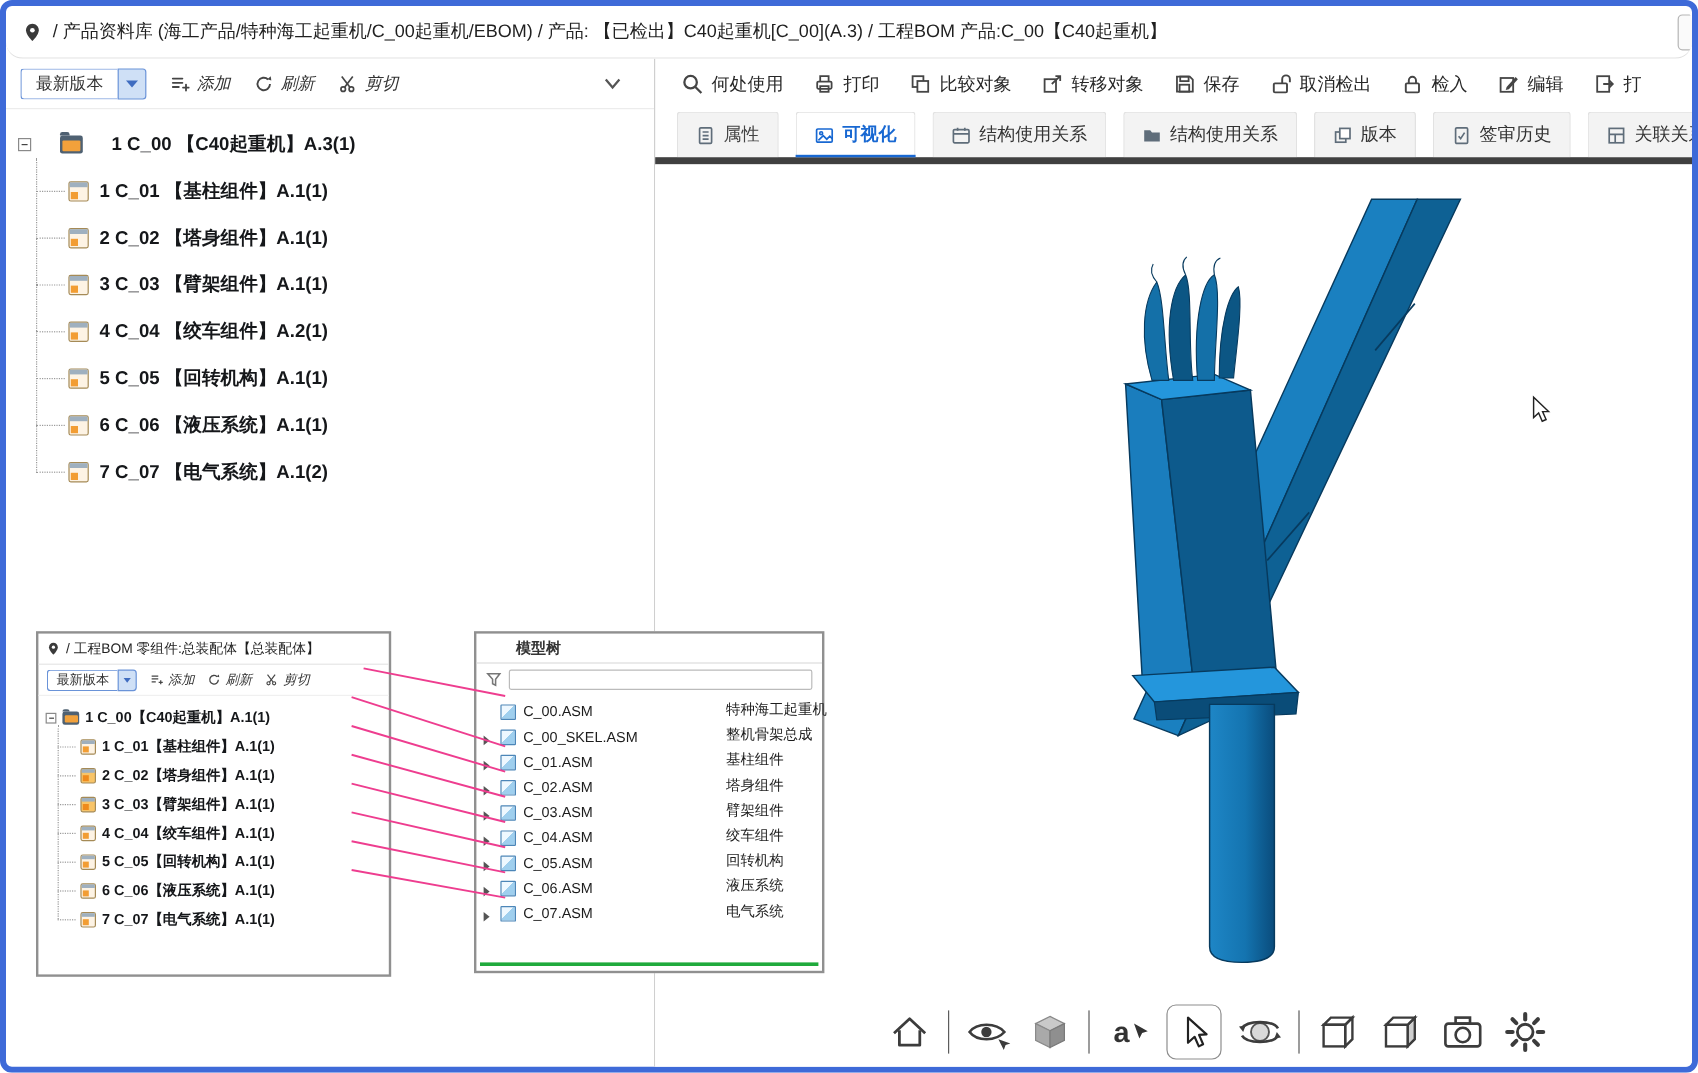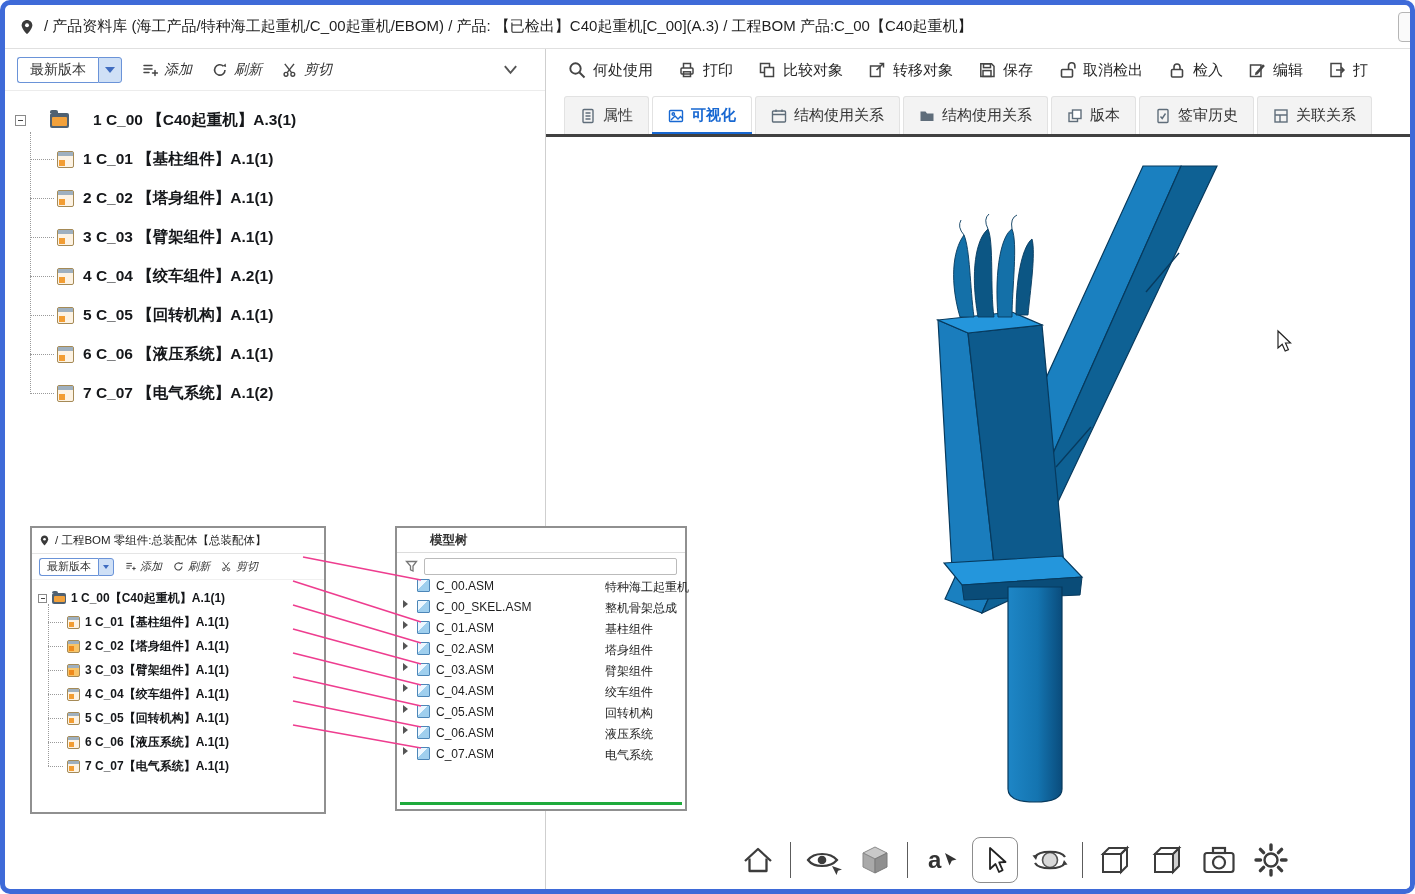--- a/index.html
+++ b/index.html
@@ -8,21 +8,21 @@
 
   .window{
     position:relative; width:1415px; height:894px;
     border:5px solid #3E6AD8; border-radius:10px; background:#fff;
     overflow:hidden;
   }
 
   
   .crumbbar{ height:44px; display:flex; align-items:center; gap:9px;
     padding:0 14px; border-bottom:1px solid #e0e0e0; font-size:15px; color:#1f1f1f;
-    position:relative; white-space:nowrap; overflow:hidden;}
+    position:relative; white-space:nowrap; overflow:hidden;border-radius:14px;}
   .partial-box{ position:absolute; right:-8px; top:7px; width:20px; height:30px;
     border:1px solid #b5b5b5; border-radius:4px; background:#fafafa;}
 
   
   .main{ display:flex; height:840px; }
   .left-panel{ width:541px; flex:0 0 541px; border-right:1px solid #cfcfcf;
     display:flex; flex-direction:column; overflow:hidden;}
   .right-panel{ flex:1; min-width:0; display:flex; flex-direction:column;}
 
   
@@ -69,22 +69,22 @@
   .folder-icon.sm{ width:14px; height:11px;}
   .folder-icon.sm::before{ width:6px; height:2px; top:-2px;}
   .folder-icon.sm::after{ left:1.5px; top:3px; right:1.5px; bottom:1.5px;}
 
   
   .actions{ height:42px; flex:0 0 42px; display:flex; align-items:center; gap:25px;
     padding-left:22px; font-size:15px; color:#272727; white-space:nowrap; overflow:hidden;}
   .action{ display:flex; align-items:center; gap:7px; flex:0 0 auto;}
 
   
-  .tabs{ height:46px; flex:0 0 46px; display:flex; align-items:flex-end; gap:3px;
-    padding:0 0 0 18px; border-bottom:3px solid #404040; white-space:nowrap; overflow:hidden;}
+  .tabs{ height:46px; flex:0 0 46px; display:flex; align-items:flex-end; gap:14px;
+    padding:0 0 0 18px; border-bottom:6px solid #404040; white-space:nowrap; overflow:hidden;}
   .tab{ position:relative; display:flex; align-items:center; gap:7px; height:38px;
     padding:0 15px; background:#f3f3f3; border:1px solid #e2e2e2; border-bottom:none;
     border-radius:3px 3px 0 0; font-size:15px; color:#333;}
   .tab.active{ background:#fff; color:#1868d2; font-weight:600;}
   .tab.active::after{ content:''; position:absolute; left:-1px; right:-1px; bottom:-1px;
     height:3px; background:#1868d2;}
 
   
   .viewport{ flex:1; position:relative; background:#fff; overflow:hidden;}
   .model-svg{ position:absolute; inset:0; width:100%; height:100%; }
@@ -125,21 +125,21 @@
   .part-icon.sm::after{ width:5px; height:5px;}
 
   .ov-title{ height:25px; display:flex; align-items:center; padding-left:33px;
     font-size:12.5px; font-weight:700; color:#333; border-bottom:1px solid #dcdcdc;}
   .ov-filter{ height:26px; display:flex; align-items:center; gap:6px; padding:0 8px;}
   .ov-filter input{ flex:1; height:17px; border:1px solid #bbb; border-radius:2px;
     font-size:11px; padding:0 4px; outline:none;}
   .ov-colhead{ height:32px; position:relative; border-bottom:1px solid #e6e6e6;
     font-size:12px; color:#333;}
   .ov-colhead span{ position:absolute; left:206px; bottom:3px;}
-  .mrow{ height:21px; display:flex; align-items:flex-start; padding-left:6px;
+  .mrow{ height:21px; display:flex; align-items:flex-end; padding-left:6px;
     font-size:12px; color:#1d1d1d; position:relative; white-space:nowrap;}
   .mrow .tri{ width:14px; flex:0 0 14px; display:flex; align-items:center;}
   .mrow .tri i{ width:0; height:0; border-left:5px solid #555;
     border-top:4px solid transparent; border-bottom:4px solid transparent; display:block;}
   .cube-icon{ width:13px; height:13px; margin-right:6px; border:1px solid #4c86b8;
     background:linear-gradient(135deg,#eef8ff 0 45%, #9fcfee 45%); border-radius:1px; flex:0 0 auto;}
   .mdesc{ position:absolute; left:208px;}
   .green-line{ position:absolute; left:3px; right:3px; bottom:4px; height:3px; background:#1faa3c;}
 
   .links-svg{ position:absolute; inset:0; width:100%; height:100%; z-index:7; pointer-events:none;}

